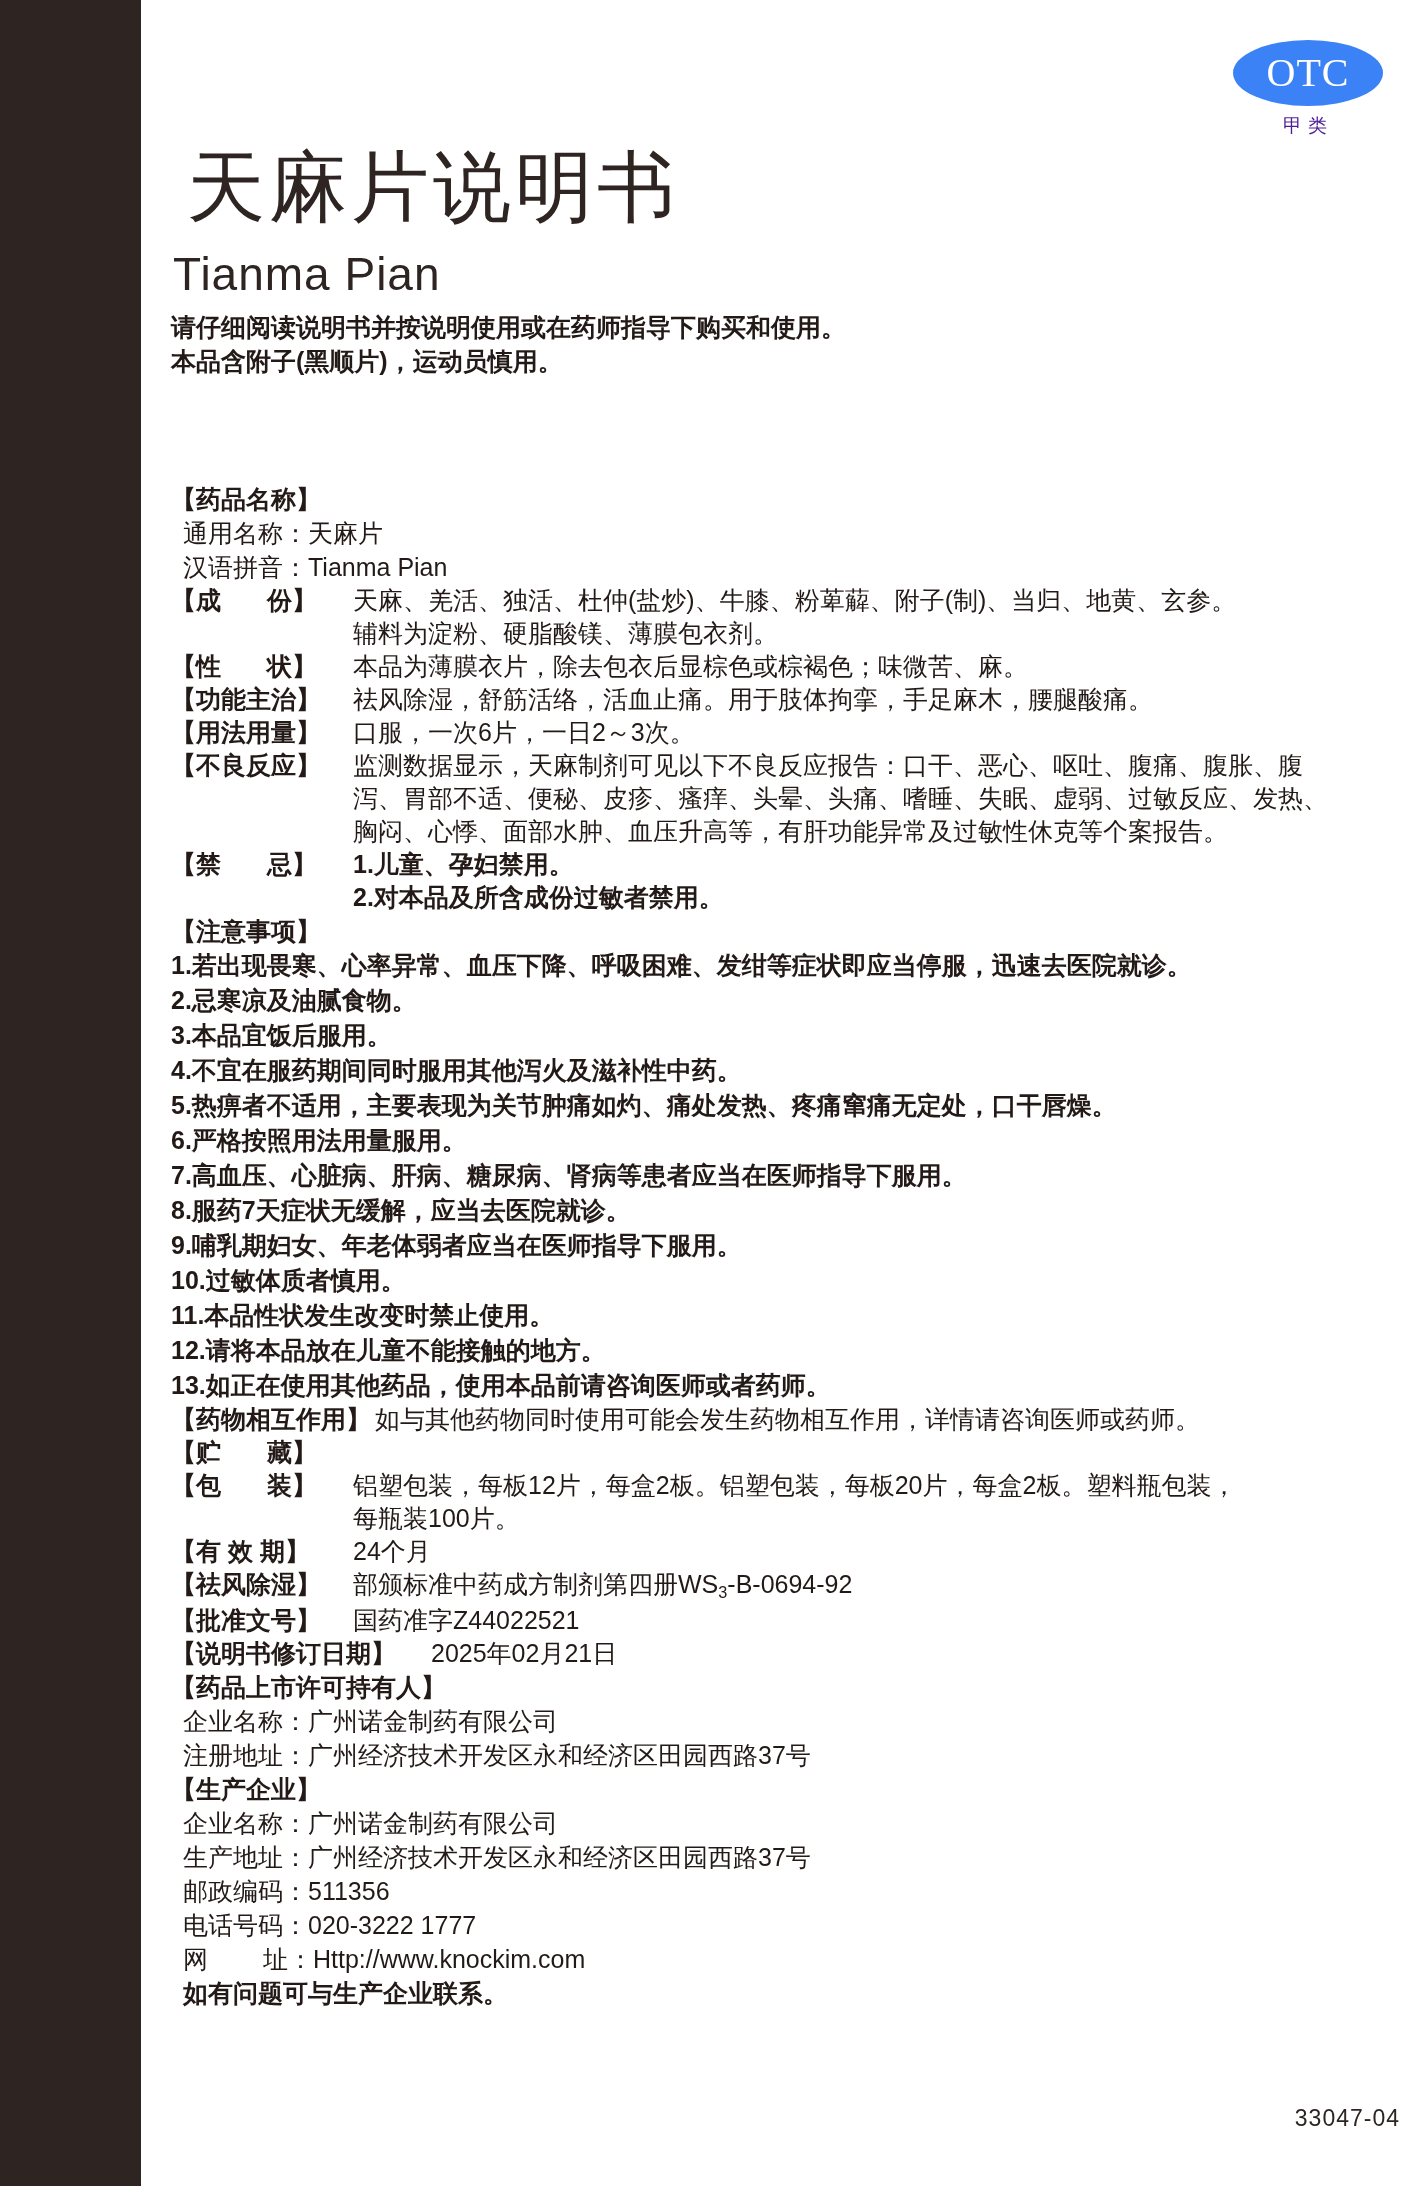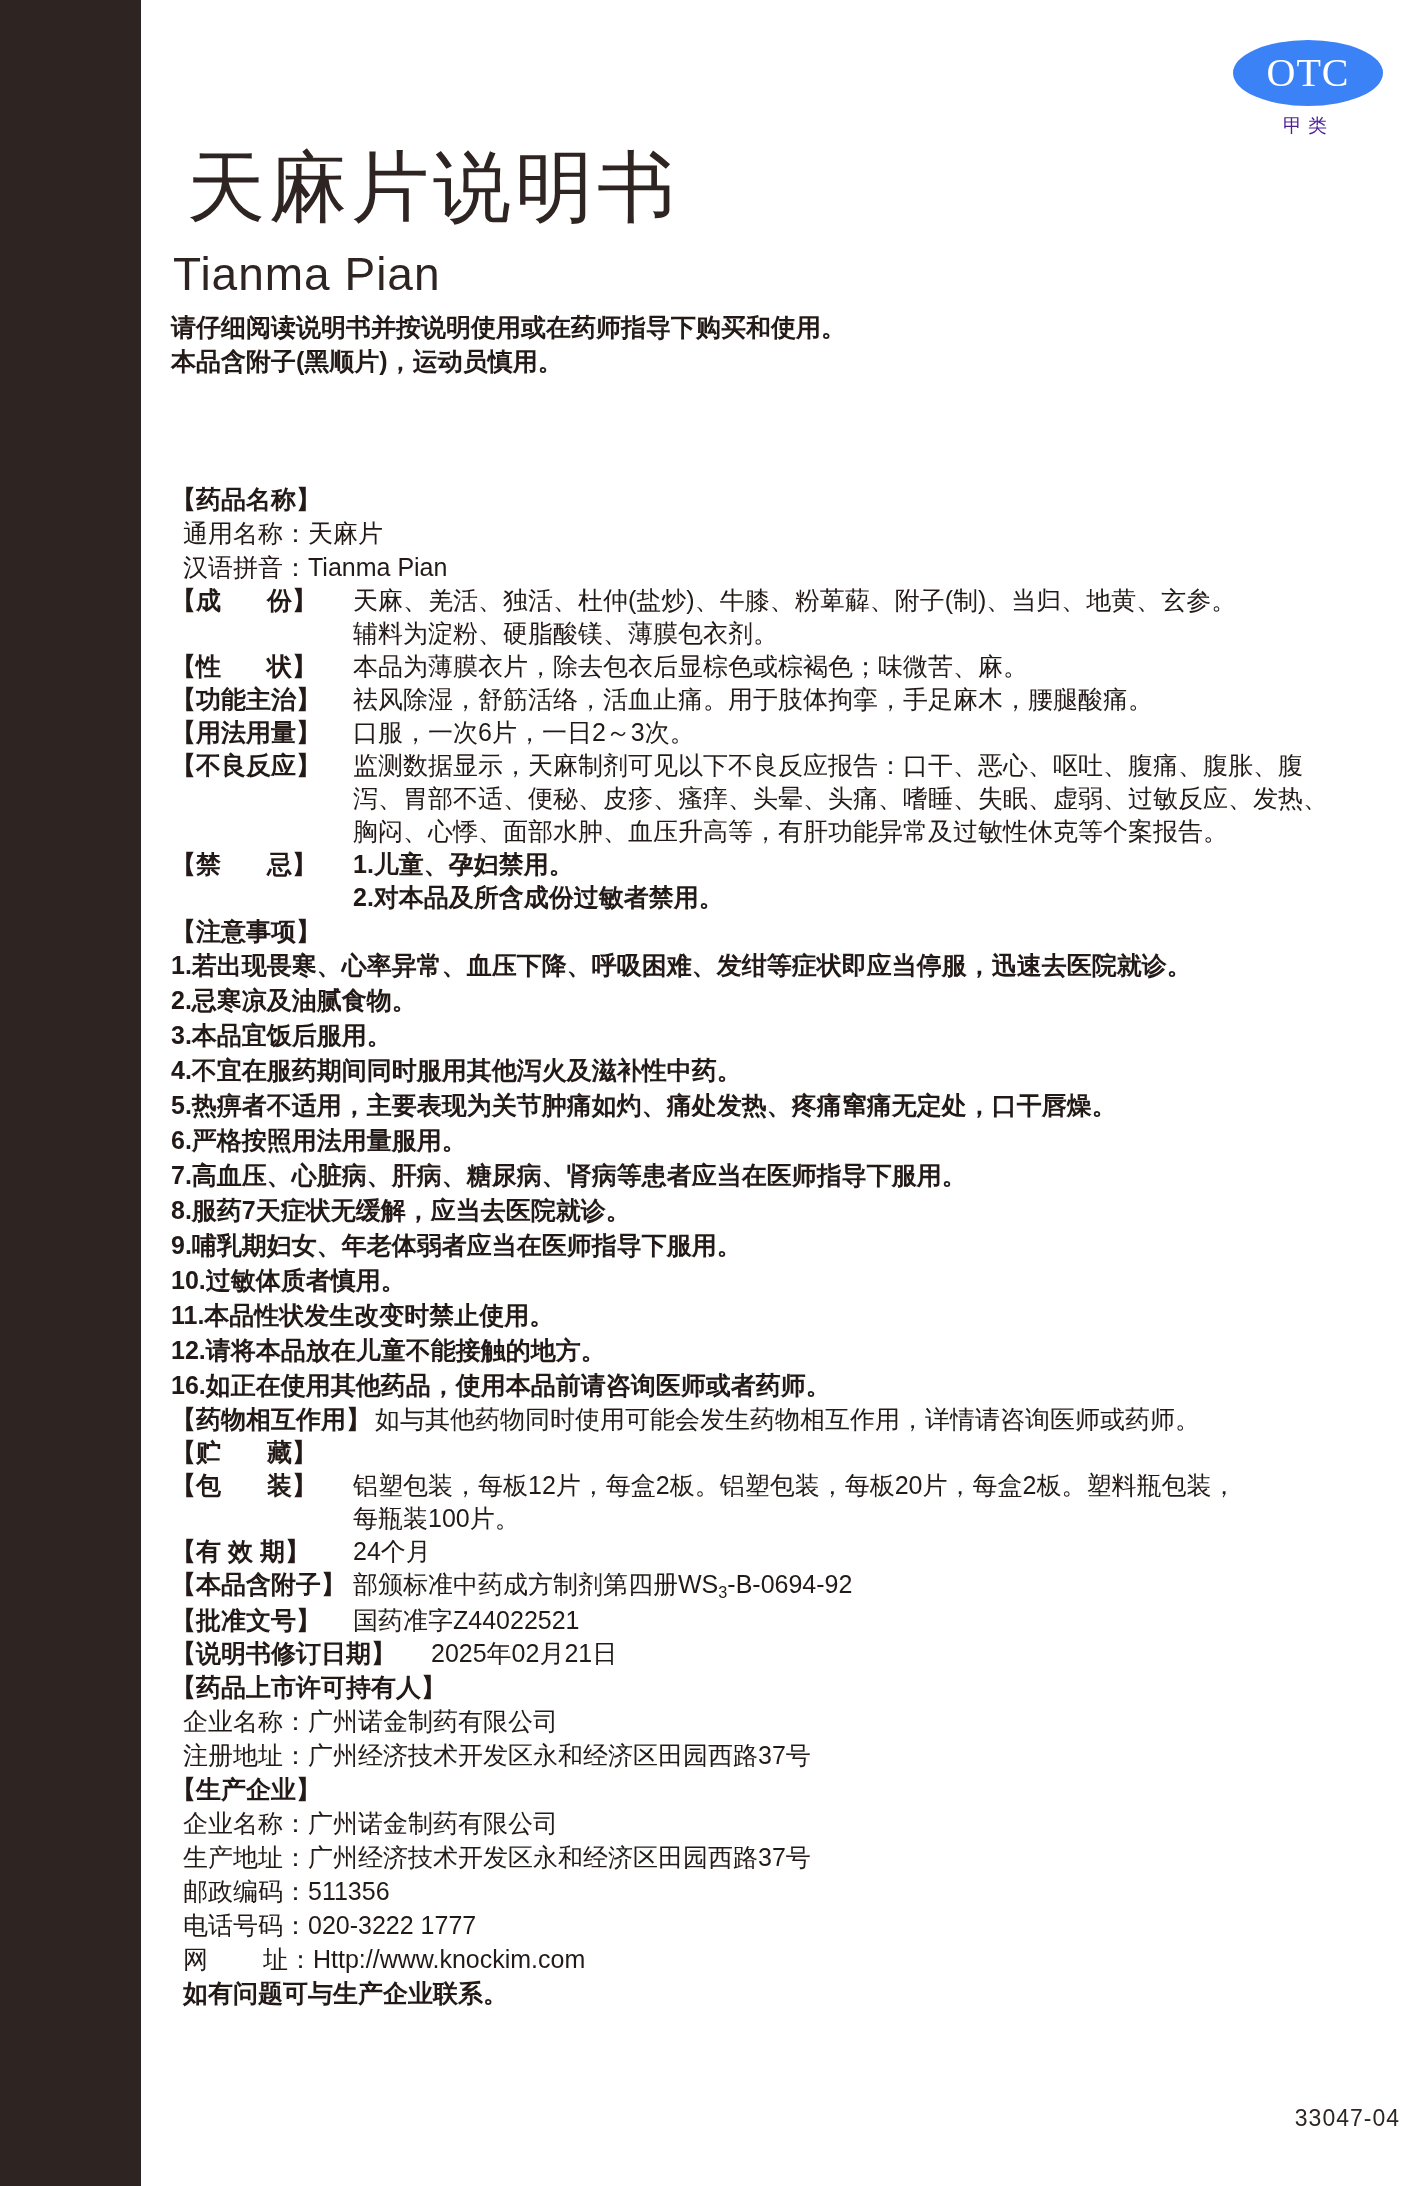--- a/index.html
+++ b/index.html
@@ -247,21 +247,21 @@
       <p class="num-line">3.本品宜饭后服用。</p>
       <p class="num-line">4.不宜在服药期间同时服用其他泻火及滋补性中药。</p>
       <p class="num-line">5.热痹者不适用，主要表现为关节肿痛如灼、痛处发热、疼痛窜痛无定处，口干唇燥。</p>
       <p class="num-line">6.严格按照用法用量服用。</p>
       <p class="num-line">7.高血压、心脏病、肝病、糖尿病、肾病等患者应当在医师指导下服用。</p>
       <p class="num-line">8.服药7天症状无缓解，应当去医院就诊。</p>
       <p class="num-line">9.哺乳期妇女、年老体弱者应当在医师指导下服用。</p>
       <p class="num-line">10.过敏体质者慎用。</p>
       <p class="num-line">11.本品性状发生改变时禁止使用。</p>
       <p class="num-line">12.请将本品放在儿童不能接触的地方。</p>
-      <p class="num-line">16.如正在使用其他药品，使用本品前请咨询医师或者药师。</p>
+      <p class="num-line">13.如正在使用其他药品，使用本品前请咨询医师或者药师。</p>
 
       <div class="row">
         <div class="lbl wide">【药物相互作用】</div>
         <div class="val">如与其他药物同时使用可能会发生药物相互作用，详情请咨询医师或药师。</div>
       </div>
 
       <div class="row">
         <div class="lbl">【<span class="lbl-spread" style="width:96px;">
               <span>贮</span>
               <span>藏</span>
@@ -278,21 +278,21 @@
           <p>每瓶装100片。</p>
         </div>
       </div>
 
       <div class="row">
         <div class="lbl">【有 效 期】</div>
         <div class="val">24个月</div>
       </div>
 
       <div class="row">
-        <div class="lbl">【本品含附子】</div>
+        <div class="lbl">【祛风除湿】</div>
         <div class="val"><span>部颁标准中药成方制剂第四册WS</span><sub>3</sub><span>-B-0694-92</span></div>
       </div>
 
       <div class="row">
         <div class="lbl">【批准文号】</div>
         <div class="val">国药准字Z44022521</div>
       </div>
 
       <div class="row">
         <div class="lbl" style="width:238px;">【说明书修订日期】</div>

